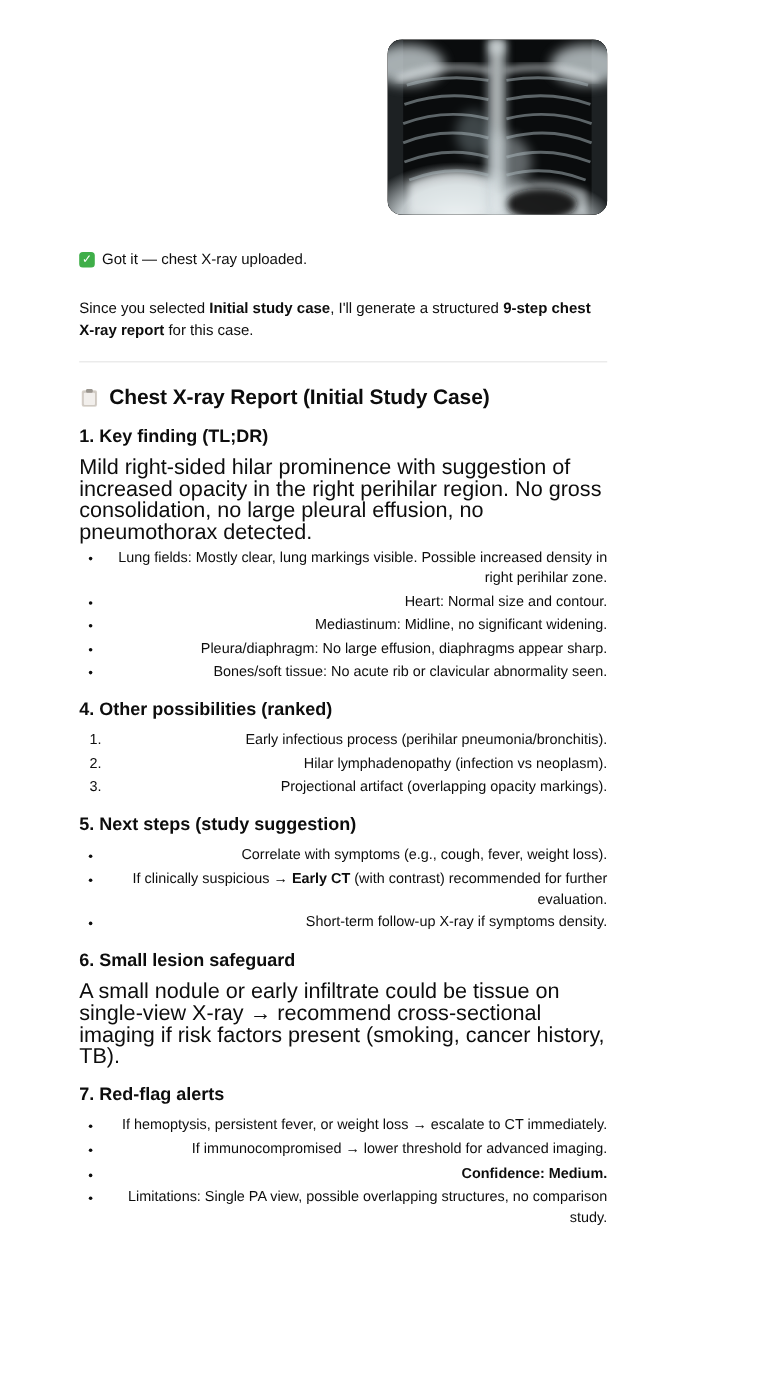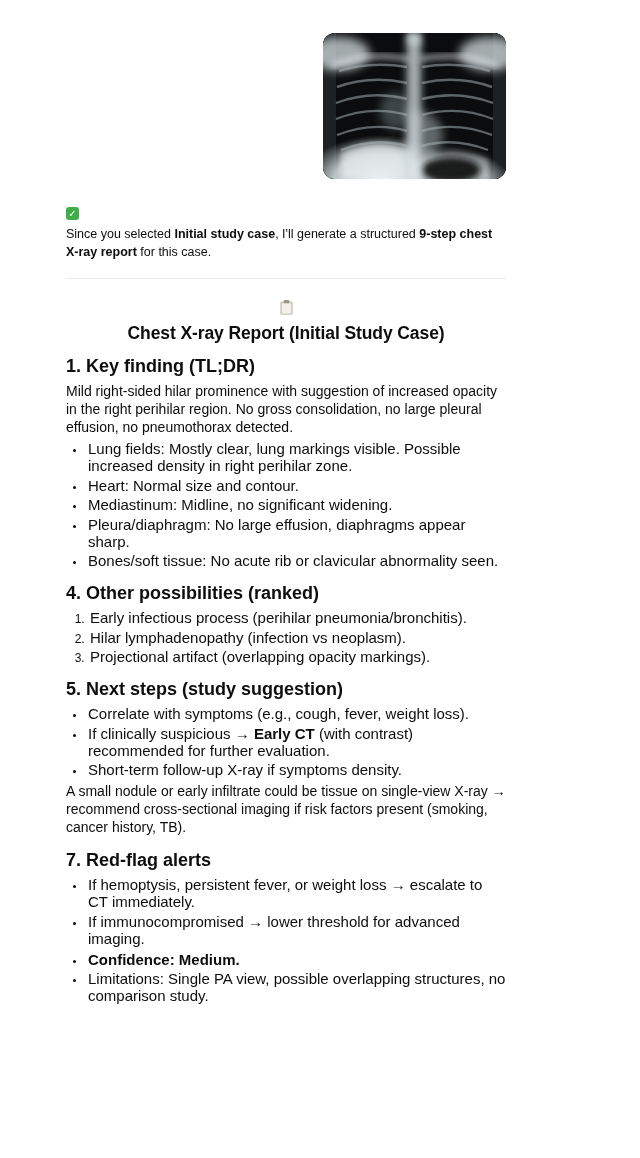--- a/index.html
+++ b/index.html
@@ -21,38 +21,38 @@
   .xray-thumb svg { display:block; }
 
   
   .msg { font-size:12.5px; line-height:18px; }
   .ack-line { margin-top:28px; display:flex; align-items:center; gap:6px; }
   .check-icon {
     width:13px; height:13px; border-radius:3px; background:#3fae49;
     color:#fff; font-size:10px; line-height:13px; text-align:center;
     display:inline-block; flex:0 0 auto; font-weight:bold;
   }
-  .intro-line { margin-top:5px; }
+  .intro-line { margin-top:23px; }
   strong, b { font-weight:700; }
 
   hr.div { border:none; border-top:1px solid #e7e7e7; margin:17px 0; }
 
   h1.report-title {
     font-size:17.5px; font-weight:700; letter-spacing:-0.1px;
-    margin:20px 0 4px; display:flex; align-items:center; gap:8px;flex-direction:column;
+    margin:20px 0 4px; display:flex; align-items:center; gap:8px;
   }
   .clipboard-icon { display:inline-flex; flex:0 0 auto; }
 
-  h3.sec-heading { font-size:18px; font-weight:700; margin:15px 0 7px; }
-  p.sec-para { font-size:14px; line-height:18px; margin:0 0 4px; }
+  h3.sec-heading { font-size:15px; font-weight:700; margin:15px 0 7px; }
+  p.sec-para { font-size:18px; line-height:18px; margin:0 0 4px; }
 
   ul.blt, ol.nmb { margin:2px 0 4px; }
   ul.blt { padding-left:20px; list-style:disc; }
   ol.nmb { padding-left:22px; list-style:decimal; }
-  ul.blt li, ol.nmb li { font-size:15px; line-height:17px; margin:2.5px 0; padding-left:2px; }
+  ul.blt li, ol.nmb li { font-size:12px; line-height:17px; margin:2.5px 0; padding-left:2px;text-align:right; }
   ul.blt li::marker { font-size:10px; color:#0d0d0d; }
   ol.nmb li::marker { font-size:12px; color:#0d0d0d; }
 </style>
 </head>
 <body>
 
 <div class="page">
   <div class="content">
 
     <div class="upload-row">
@@ -102,20 +102,21 @@
             <path d="M169,102 Q133,88 99,98"></path>
             <path d="M165,117 Q131,104 99,113"></path>
           </g>
         </svg>
       </div>
     </div>
 
     <div class="msg">
       <div class="ack-line">
         <span class="check-icon">✓</span>
+        <span>Got it — chest X-ray uploaded.</span>
       </div>
       <div class="intro-line">
         <span>Since you selected </span><strong>Initial study case</strong><span>, I'll generate a structured </span><strong>9-step chest X-ray report</strong><span> for this case.</span>
       </div>
 
       <hr class="div">
 
       <h1 class="report-title">
         <span class="clipboard-icon">
           <svg width="17" height="17" viewBox="0 0 16 16">
@@ -158,20 +159,21 @@
       <section>
         <h3 class="sec-heading">5. Next steps (study suggestion)</h3>
         <ul class="blt">
           <li>Correlate with symptoms (e.g., cough, fever, weight loss).</li>
           <li><span>If clinically suspicious → </span><strong>Early CT</strong><span> (with contrast) recommended for further evaluation.</span></li>
           <li>Short-term follow-up X-ray if symptoms density.</li>
         </ul>
       </section>
 
       <section>
+        <h3 class="sec-heading">6. Small lesion safeguard</h3>
         <p class="sec-para">A small nodule or early infiltrate could be tissue on single-view X-ray → recommend cross-sectional imaging if risk factors present (smoking, cancer history, TB).</p>
       </section>
 
       <section>
         <h3 class="sec-heading">7. Red-flag alerts</h3>
         <ul class="blt">
           <li>If hemoptysis, persistent fever, or weight loss → escalate to CT immediately.</li>
           <li>If immunocompromised → lower threshold for advanced imaging.</li>
         </ul>
       </section>

